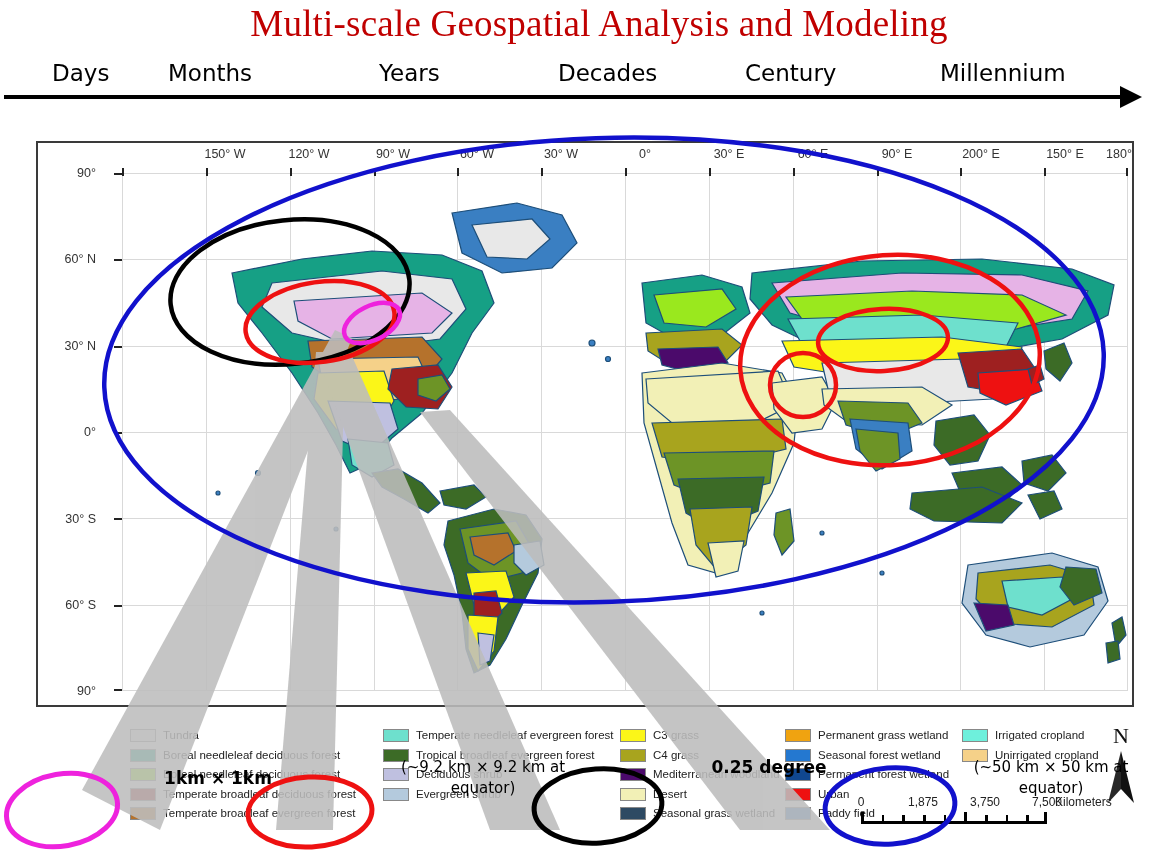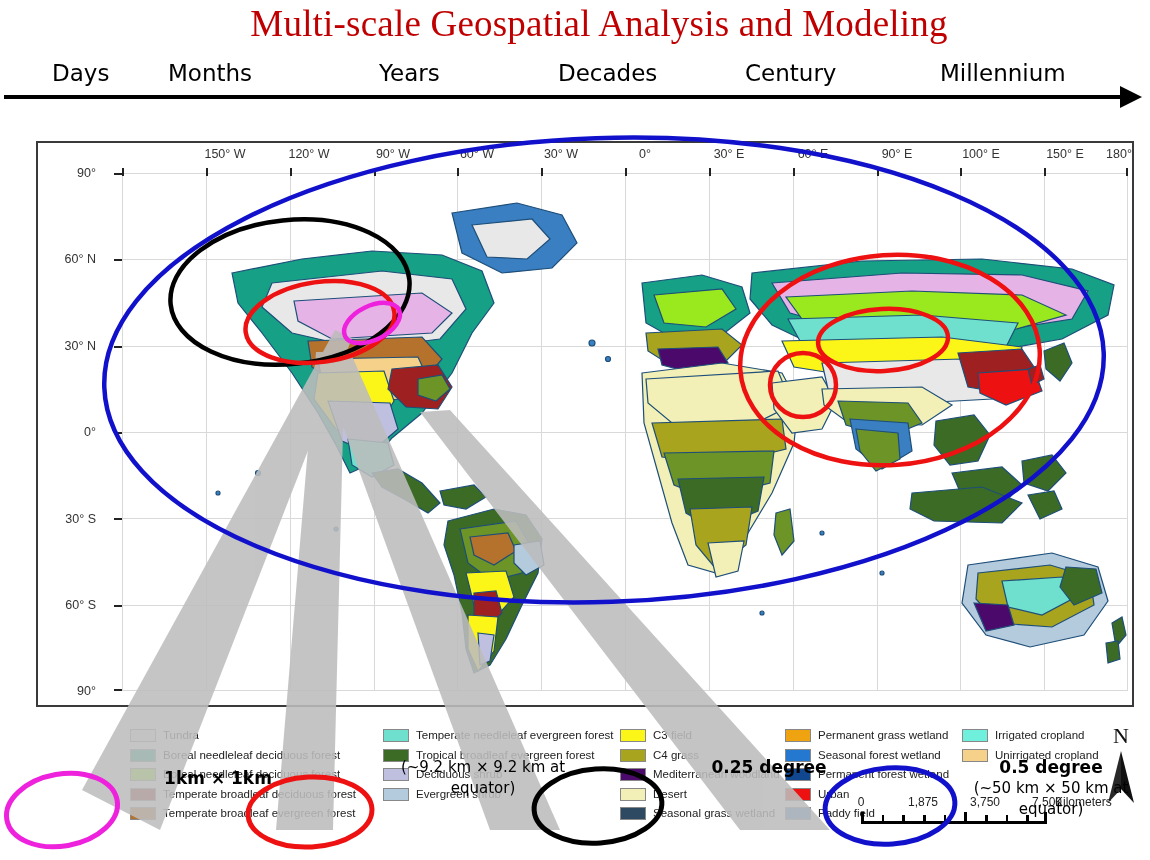--- a/index.html
+++ b/index.html
@@ -84,21 +84,21 @@
 
     <div class="lon-lab" style="left:187px">150° W</div>
     <div class="lon-lab" style="left:271px">120° W</div>
     <div class="lon-lab" style="left:355px">90° W</div>
     <div class="lon-lab" style="left:439px">60° W</div>
     <div class="lon-lab" style="left:523px">30° W</div>
     <div class="lon-lab" style="left:607px">0°</div>
     <div class="lon-lab" style="left:691px">30° E</div>
     <div class="lon-lab" style="left:775px">60° E</div>
     <div class="lon-lab" style="left:859px">90° E</div>
-    <div class="lon-lab" style="left:943px">100° E</div>
+    <div class="lon-lab" style="left:943px">200° E</div>
     <div class="lon-lab" style="left:1027px">150° E</div>
     <div class="lon-lab" style="left:1081px">180°</div>
 
     <div class="lat-lab" style="top:30px">90°</div>
     <div class="lat-lab" style="top:116px">60° N</div>
     <div class="lat-lab" style="top:203px">30° N</div>
     <div class="lat-lab" style="top:289px">0°</div>
     <div class="lat-lab" style="top:376px">30° S</div>
     <div class="lat-lab" style="top:462px">60° S</div>
     <div class="lat-lab" style="top:548px">90°</div>
@@ -273,21 +273,21 @@
             <span class="lg-txt">Deciduous shrub</span>
           </div>
         <div class="lg-row">
             <span class="sw" style="background: rgb(180, 202, 221);"></span>
             <span class="lg-txt">Evergreen shrub</span>
           </div>
       </div>
       <div class="lg-col" style="left:490px">
         <div class="lg-row">
             <span class="sw" style="background: rgb(251, 246, 24);"></span>
-            <span class="lg-txt">C3 field</span>
+            <span class="lg-txt">C3 grass</span>
           </div>
         <div class="lg-row">
             <span class="sw" style="background: rgb(168, 164, 30);"></span>
             <span class="lg-txt">C4 grass</span>
           </div>
         <div class="lg-row">
             <span class="sw" style="background: rgb(75, 10, 107);"></span>
             <span class="lg-txt">Mediterranean woodland</span>
           </div>
         <div class="lg-row">
@@ -395,15 +395,14 @@
 
 <div class="ann" style="left:378px;top:757px;width:210px">
   <span class="sb">(~9.2 km × 9.2 km at equator)</span>
 </div>
 
 <div class="ann" style="left:662px;top:757px;width:214px">
   <span class="hd">0.25 degree</span>
 </div>
 
 <div class="ann" style="left:952px;top:757px;width:198px">
-  <span class="hd">0.5 degree</span>
   <span class="sb">(~50 km × 50 km at equator)</span>
 </div>
 
 </body></html>

